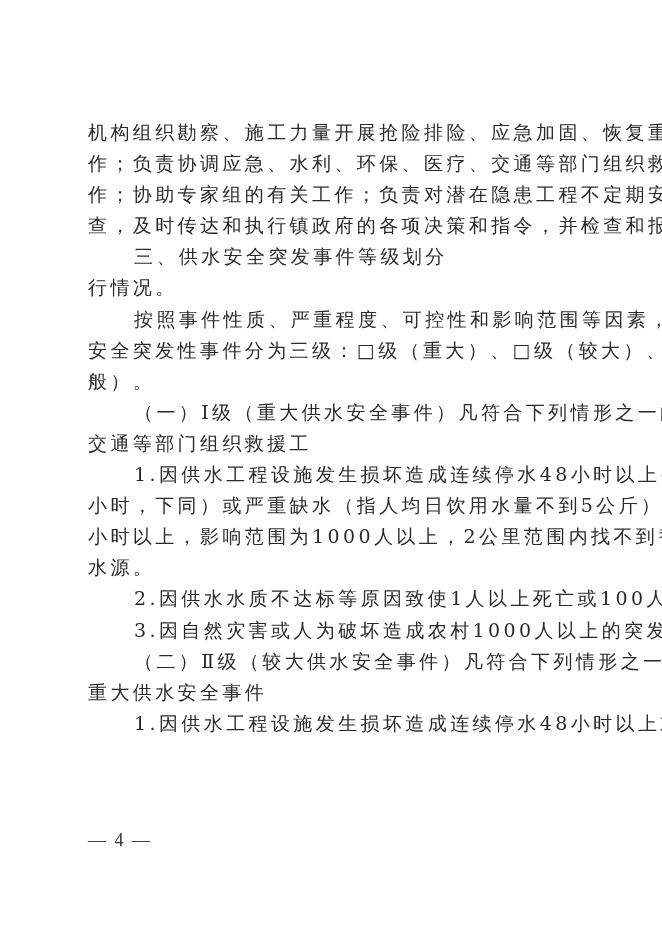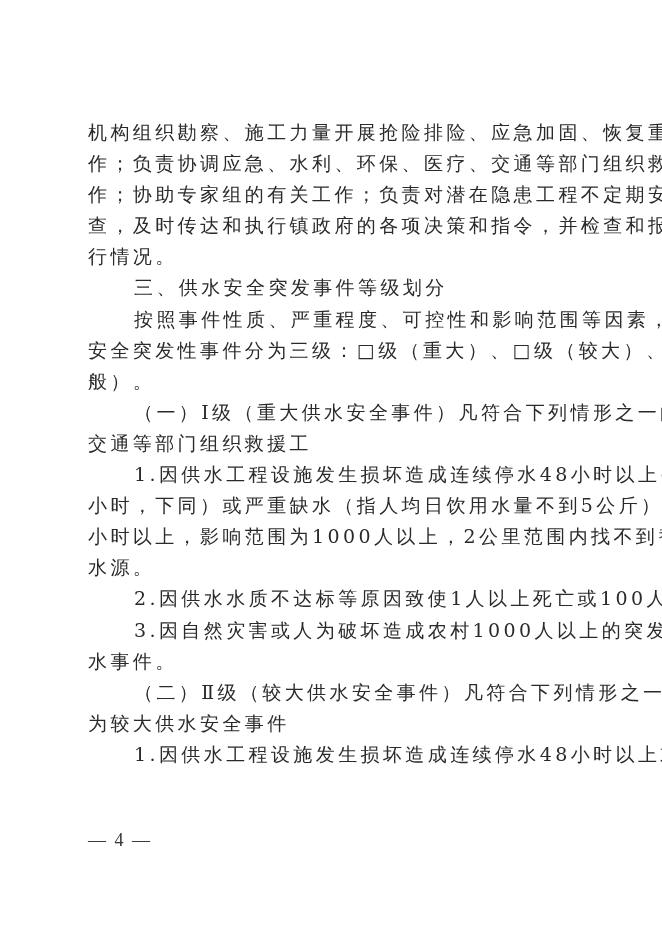--- a/index.html
+++ b/index.html
@@ -28,32 +28,31 @@
 </style>
 </head>
 <body>
 
 <div class="page">
   <div class="body-text">
     <span class="line">机构组织勘察、施工力量开展抢险排险、应急加固、恢复重建工</span>
     <span class="line">作；负责协调应急、水利、环保、医疗、交通等部门组织救援工</span>
     <span class="line">作；协助专家组的有关工作；负责对潜在隐患工程不定期安全检</span>
     <span class="line">查，及时传达和执行镇政府的各项决策和指令，并检查和报告执</span>
+    <span class="line indent">三、供水安全突发事件等级划分</span>
     <span class="line">行情况。</span>
-    <span class="line indent">三、供水安全突发事件等级划分</span>
     <span class="line indent">按照事件性质、严重程度、可控性和影响范围等因素，供水</span>
     <span class="line">安全突发性事件分为三级：□级（重大）、□级（较大）、□级（一</span>
     <span class="line">般）。</span>
     <span class="line indent">（一）Ⅰ级（重大供水安全事件）凡符合下列情形之一的，</span>
     <span class="line">交通等部门组织救援工</span>
     <span class="line indent">1.因供水工程设施发生损坏造成连续停水48小时以上(含48</span>
     <span class="line">小时，下同）或严重缺水（指人均日饮用水量不到5公斤）72</span>
     <span class="line">小时以上，影响范围为1000人以上，2公里范围内找不到替代</span>
     <span class="line">水源。</span>
     <span class="line indent">2.因供水水质不达标等原因致使1人以上死亡或100人以上</span>
     <span class="line indent">3.因自然灾害或人为破坏造成农村1000人以上的突发性停</span>
-    <span class="line">水事件。</span>
     <span class="line indent">（二）Ⅱ级（较大供水安全事件）凡符合下列情形之一的，</span>
-    <span class="line">为较大供水安全事件</span>
+    <span class="line">重大供水安全事件</span>
     <span class="line indent">1.因供水工程设施发生损坏造成连续停水48小时以上或严</span>
   </div>
   <div class="footer">— 4 —</div>
 </div>
 
 </body></html>

